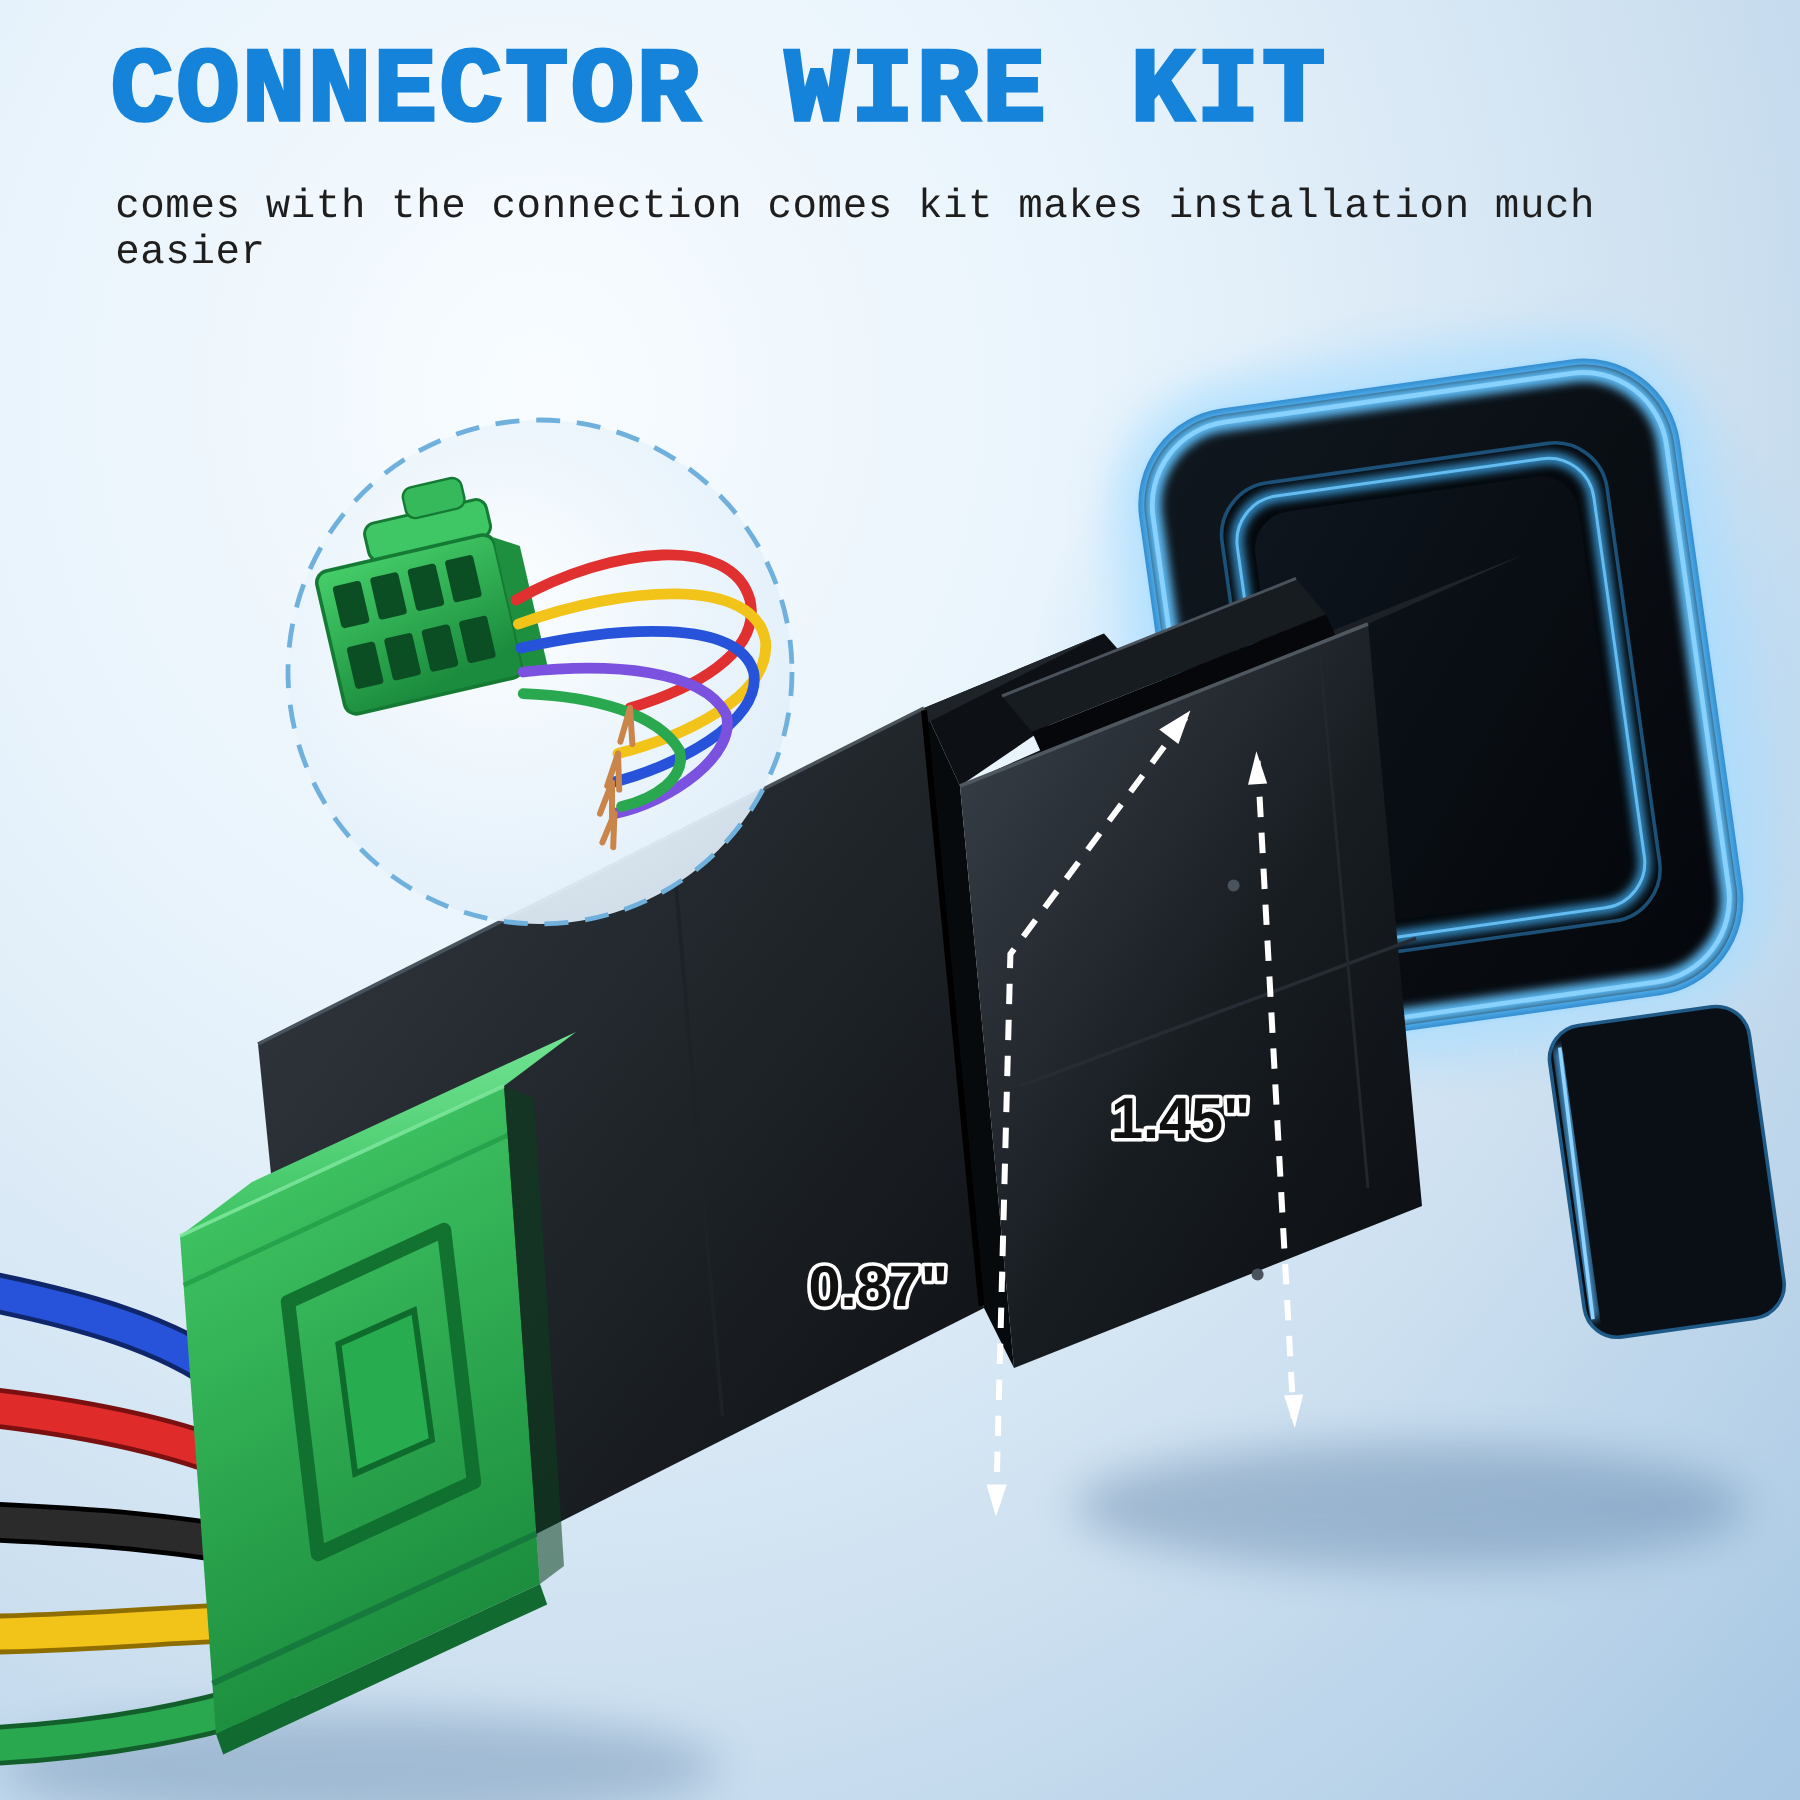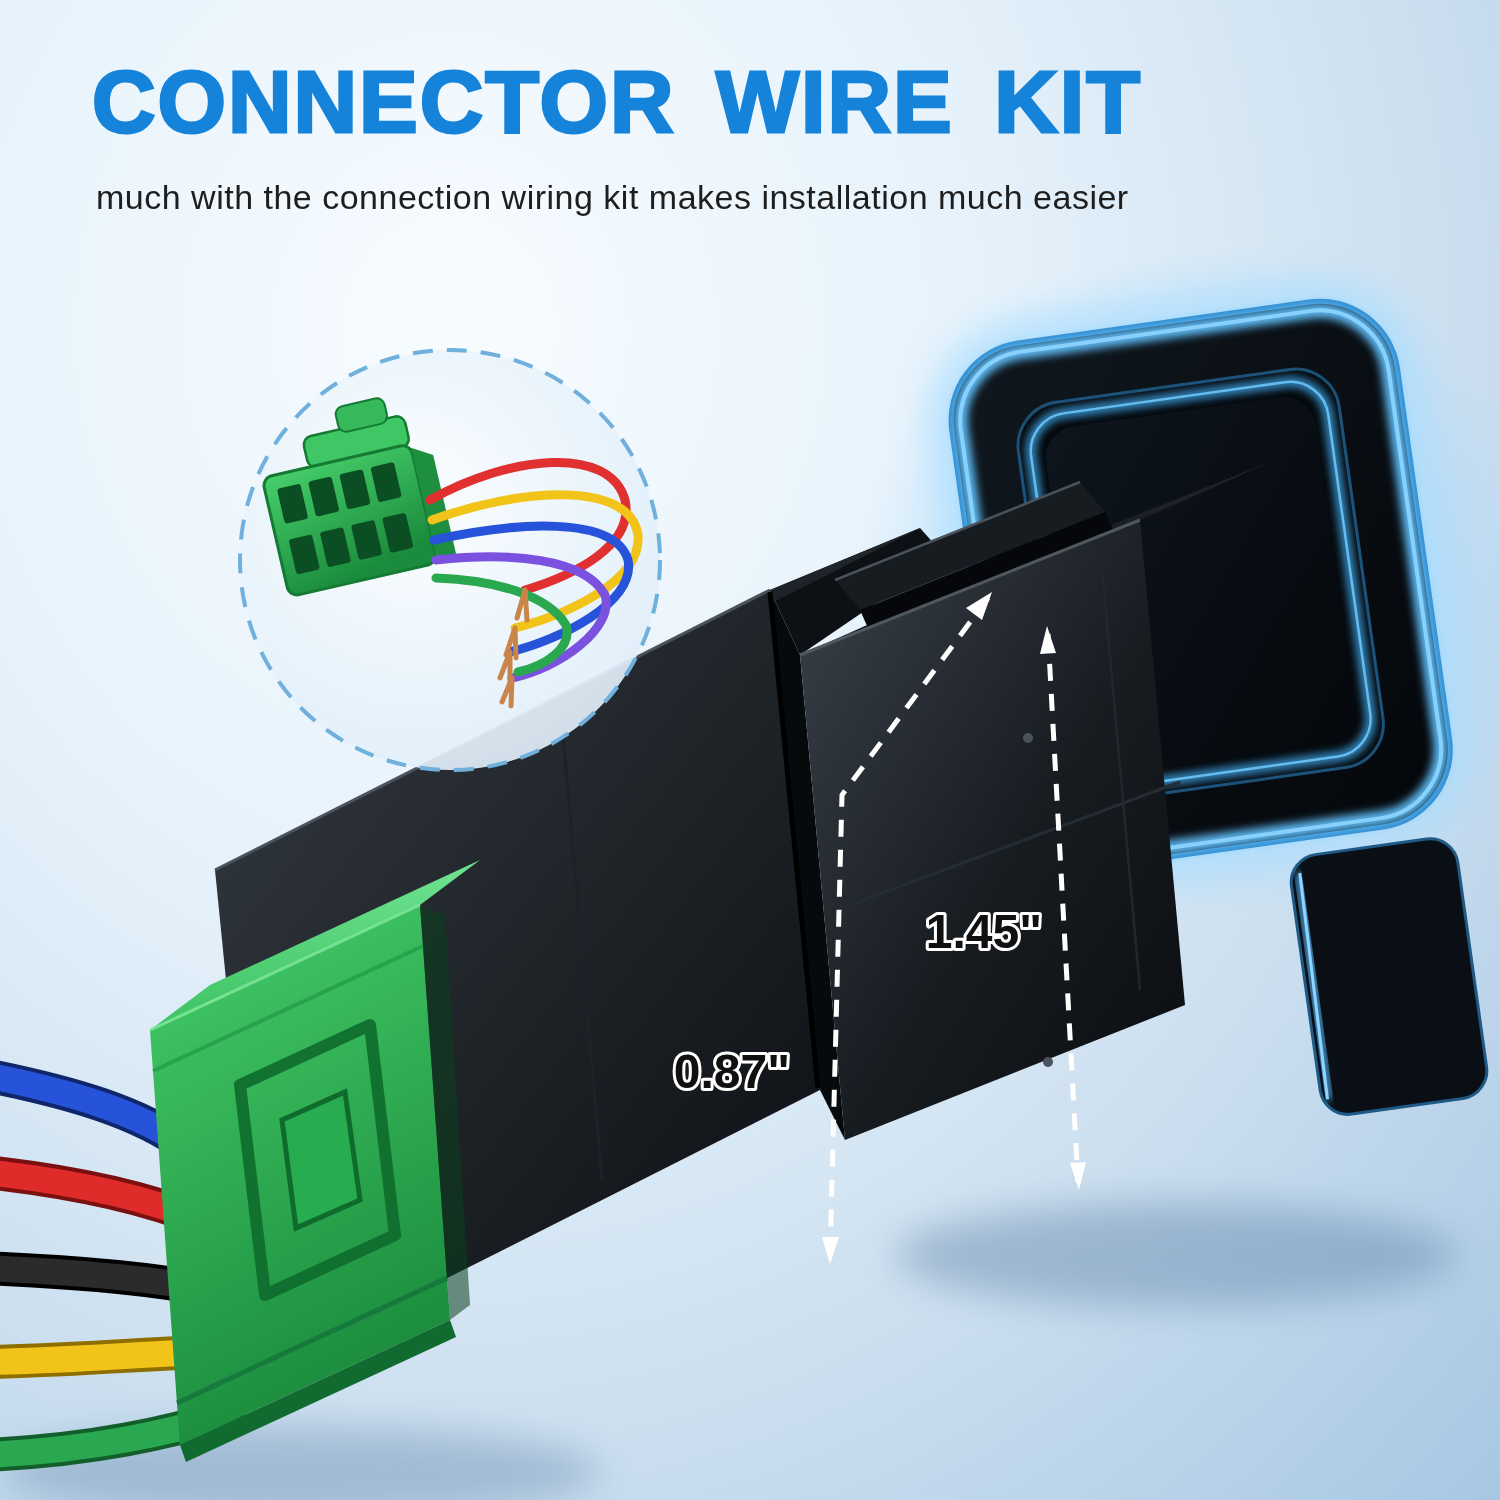--- a/index.html
+++ b/index.html
@@ -1,38 +1,38 @@
 <!DOCTYPE html>
 <html><head>
 <meta charset="utf-8">
 <style>
   html,body{margin:0;padding:0;background:#cfe2f2;}
   .page{
     position:relative;width:1500px;height:1500px;overflow:hidden;
     background: radial-gradient(ellipse at 30% 22%, #f8fcff 0%, #e6f2fb 36%, #cde0f0 66%, #a7c7e3 100%);
     font-family:"Liberation Sans", sans-serif;
   }
-  .hdr{position:absolute;left:92px;top:56px;right:60px;z-index:3;}
+  .hdr{position:absolute;left:92px;top:32px;right:60px;z-index:3;font-family:Liberation Mono, monospace;}
   .hdr h1{
     margin:0;font-size:88px;font-weight:bold;color:#1583d9;
     letter-spacing:2px;word-spacing:14px;line-height:1.05;
     -webkit-text-stroke:3px #1583d9;
   }
   .hdr p{margin:30px 0 0 4px;font-size:34px;color:#1e1e1e;letter-spacing:0.5px;}
   svg.scene{position:absolute;left:0;top:0;z-index:1;}
   .dimlabel{font-family:"Liberation Sans", sans-serif;}
 </style>
 </head>
 <body>
 
 <div class="page">
 
   <header class="hdr">
     <h1>CONNECTOR WIRE KIT</h1>
-    <p>much with the connection wiring kit makes installation much easier</p>
+    <p>comes with the connection comes kit makes installation much easier</p>
   </header>
 
   <svg class="scene" width="1500" height="1500" viewBox="0 0 1500 1500">
     <defs>
       <linearGradient id="gFrontA" x1="0" y1="0" x2="1" y2="1">
         <stop offset="0" stop-color="#343b42"></stop>
           <stop offset="1" stop-color="#0a0d10"></stop>
       </linearGradient>
       <linearGradient id="gFrontB" x1="0" y1="0" x2="1" y2="1">
         <stop offset="0" stop-color="#3c434b"></stop>

